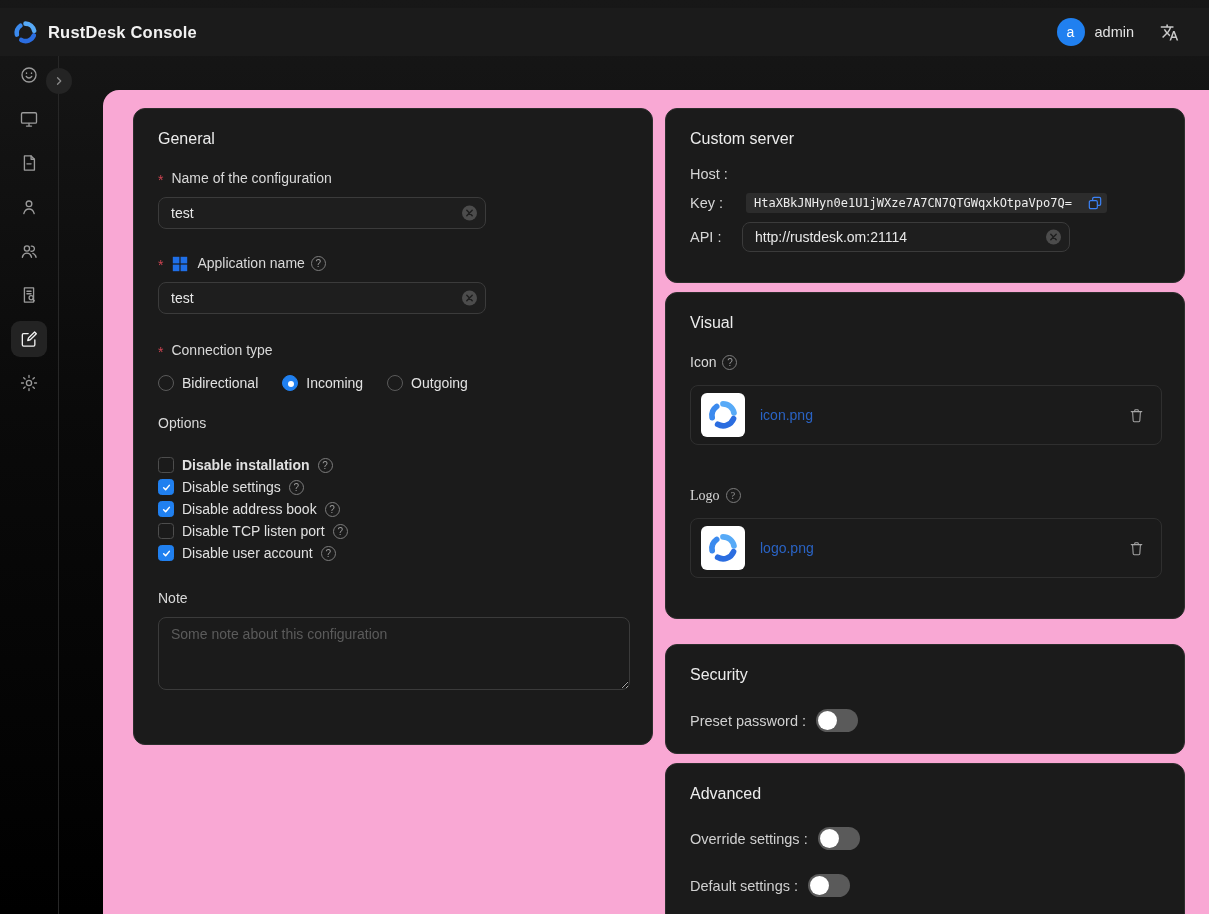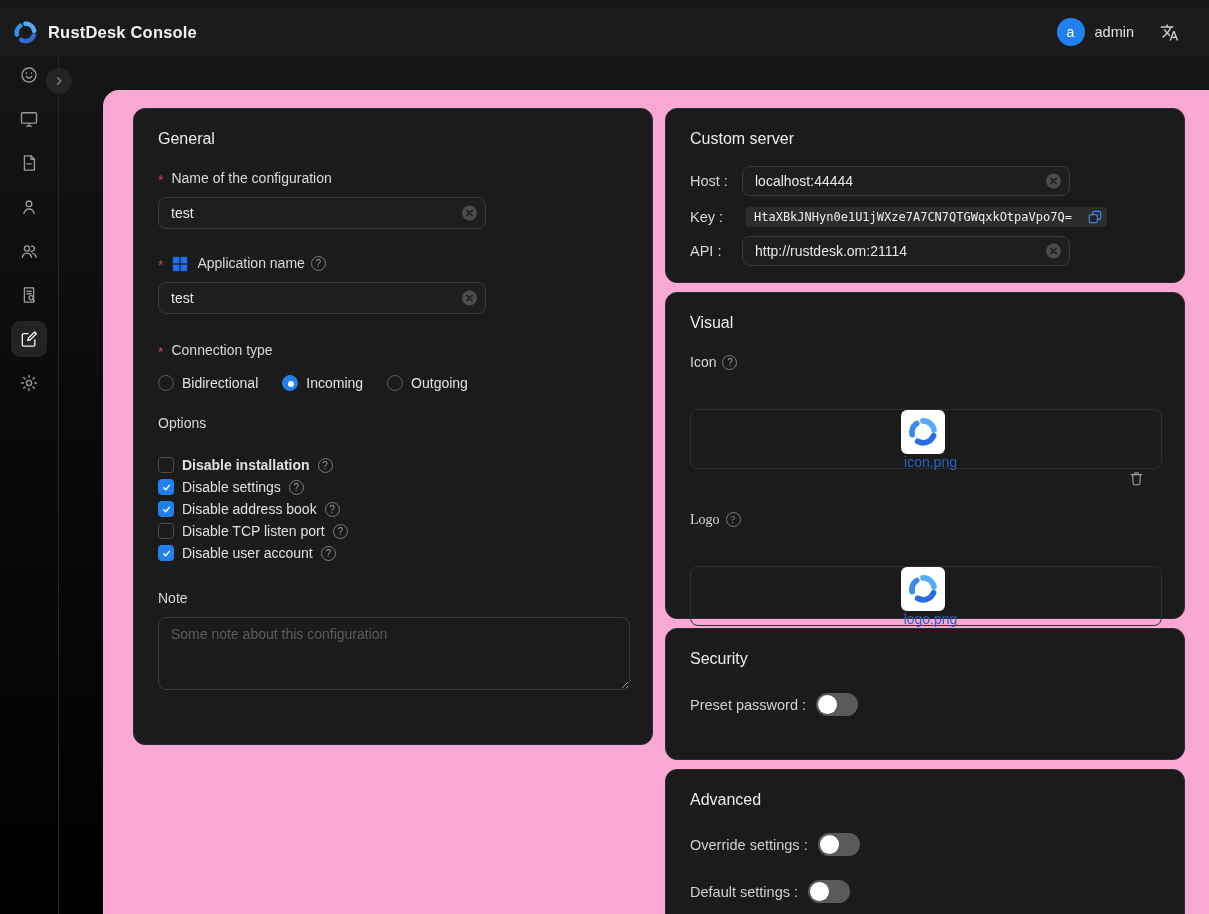--- a/index.html
+++ b/index.html
@@ -132,21 +132,21 @@
 
   
   .tg-row{ display:flex; align-items:center; gap:10px; }
   .tg-label{ font-size:14.5px; color:#d0d0d0; }
   .switch{ width:42px; height:23px; border-radius:12px; background:#5a5a5a;
     position:relative; cursor:pointer; flex:none;}
   .switch::after{ content:""; position:absolute; left:2px; top:2px;
     width:19px; height:19px; border-radius:50%; background:#fff; }
 
   
-  .mt10{margin-top:10px;} .mt16{margin-top:16px;} .mt21{margin-top:38px;flex-direction:column;}
+  .mt10{margin-top:10px;} .mt16{margin-top:16px;} .mt21{margin-top:14px;}
   .mt22{margin-top:22px;} .mt24{margin-top:24px;} .mt25{margin-top:25px;}
   .mt26{margin-top:26px;} .mt28{margin-top:28px;} .mt30{margin-top:42px;font-family:Liberation Serif, serif;}
   .mt36{margin-top:24px;} .mt18{margin-top:18px;}
 
   svg{ display:block; }
 </style>
 </head>
 <body>
 
 <header class="topbar">
@@ -358,28 +358,20 @@
       <textarea class="note mt10" placeholder="Some note about this configuration" style=""></textarea>
     </section>
   </div>
 
   <div class="col">
 
     <section class="card" style="height:175px;">
       <div class="card-title">Custom server</div>
       <div class="srv-row mt18">
         <span class="srv-label">Host :</span>
-        <div class="input-wrap">
-          <input class="text-input" style="height: 30px;" type="text" value="localhost:44444">
-          <span class="clear-btn">
-            <svg width="9" height="9" viewBox="0 0 10 10" stroke="#1e1e1e" stroke-width="1.6" stroke-linecap="round">
-                <path d="M2 2l6 6M8 2l-6 6"></path>
-              </svg>
-          </span>
-        </div>
       </div>
       <div class="srv-row" style="margin-top:11px;">
         <span class="srv-label">Key :</span>
         <span class="key-box">
           <span>HtaXBkJNHyn0e1U1jWXze7A7CN7QTGWqxkOtpaVpo7Q=</span>
           <span class="copy-btn">
             <svg width="16" height="16" viewBox="0 0 24 24" fill="none" stroke="#3b82f6" stroke-width="1.8" stroke-linejoin="round">
               <rect x="8.5" y="3.5" width="12" height="12" rx="2"></rect>
               <rect x="3.5" y="8.5" width="12" height="12" rx="2" fill="#232323"></rect>
             </svg>
@@ -440,21 +432,21 @@
         <span class="trash-btn">
           <svg width="17" height="17" viewBox="0 0 24 24" fill="none" stroke="currentColor" stroke-width="1.5" stroke-linecap="round" stroke-linejoin="round">
             <path d="M4.5 6.5h15"></path>
             <path d="M9.5 6.5V5a1 1 0 0 1 1-1h3a1 1 0 0 1 1 1v1.5"></path>
             <path d="M6.5 6.5l.8 13a1.5 1.5 0 0 0 1.5 1.4h6.4a1.5 1.5 0 0 0 1.5-1.4l.8-13"></path>
           </svg>
         </span>
       </div>
     </section>
 
-    <section class="card" style="height:132px;">
+    <section class="card" style="height:110px;margin-top:16px;">
       <div class="card-title">Security</div>
       <div class="tg-row mt25">
         <span class="tg-label">Preset password :</span>
         <span class="switch"></span>
       </div>
     </section>
 
     <section class="card" style="height:240px;">
       <div class="card-title">Advanced</div>
       <div class="tg-row mt24">

